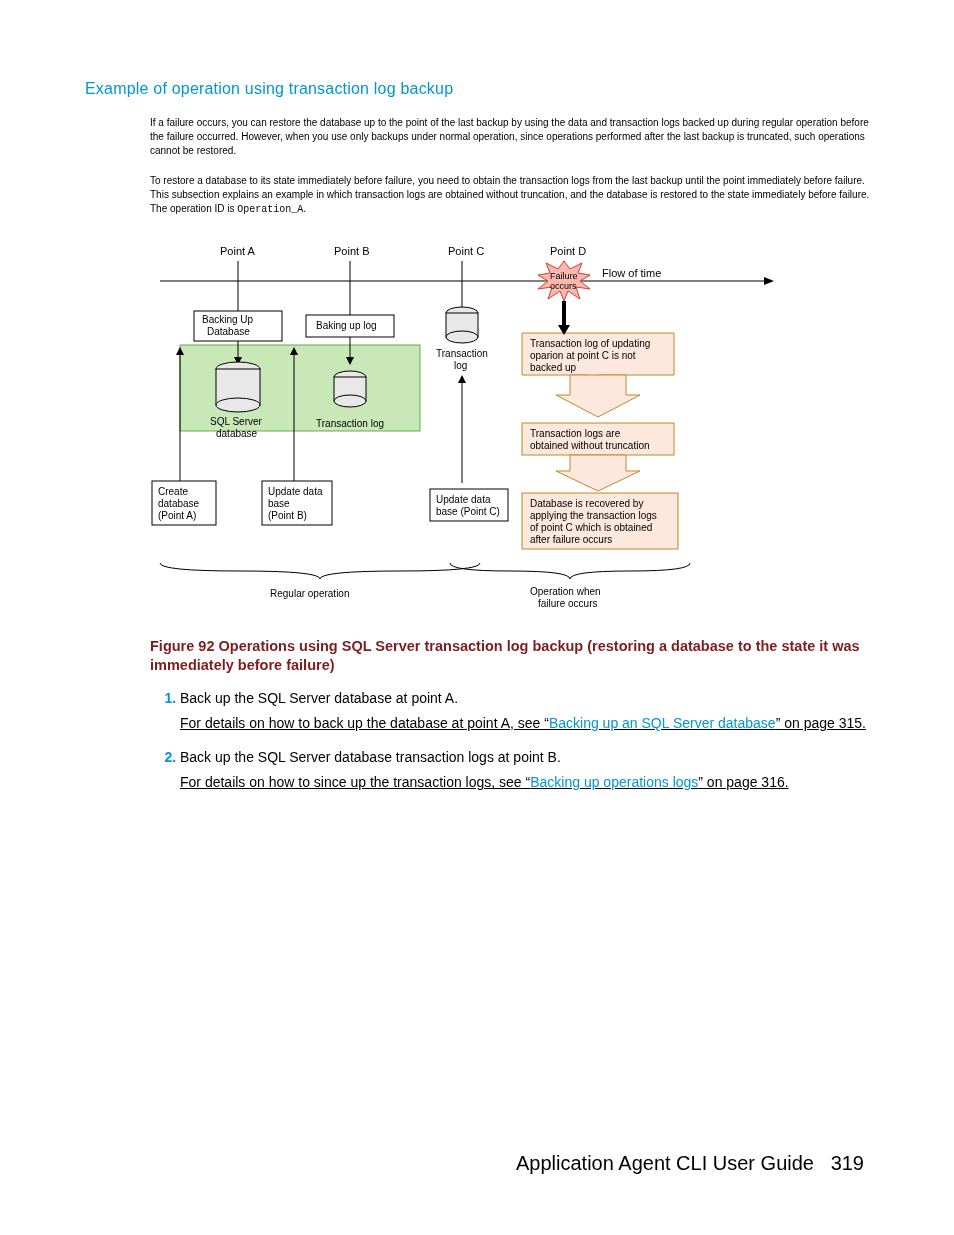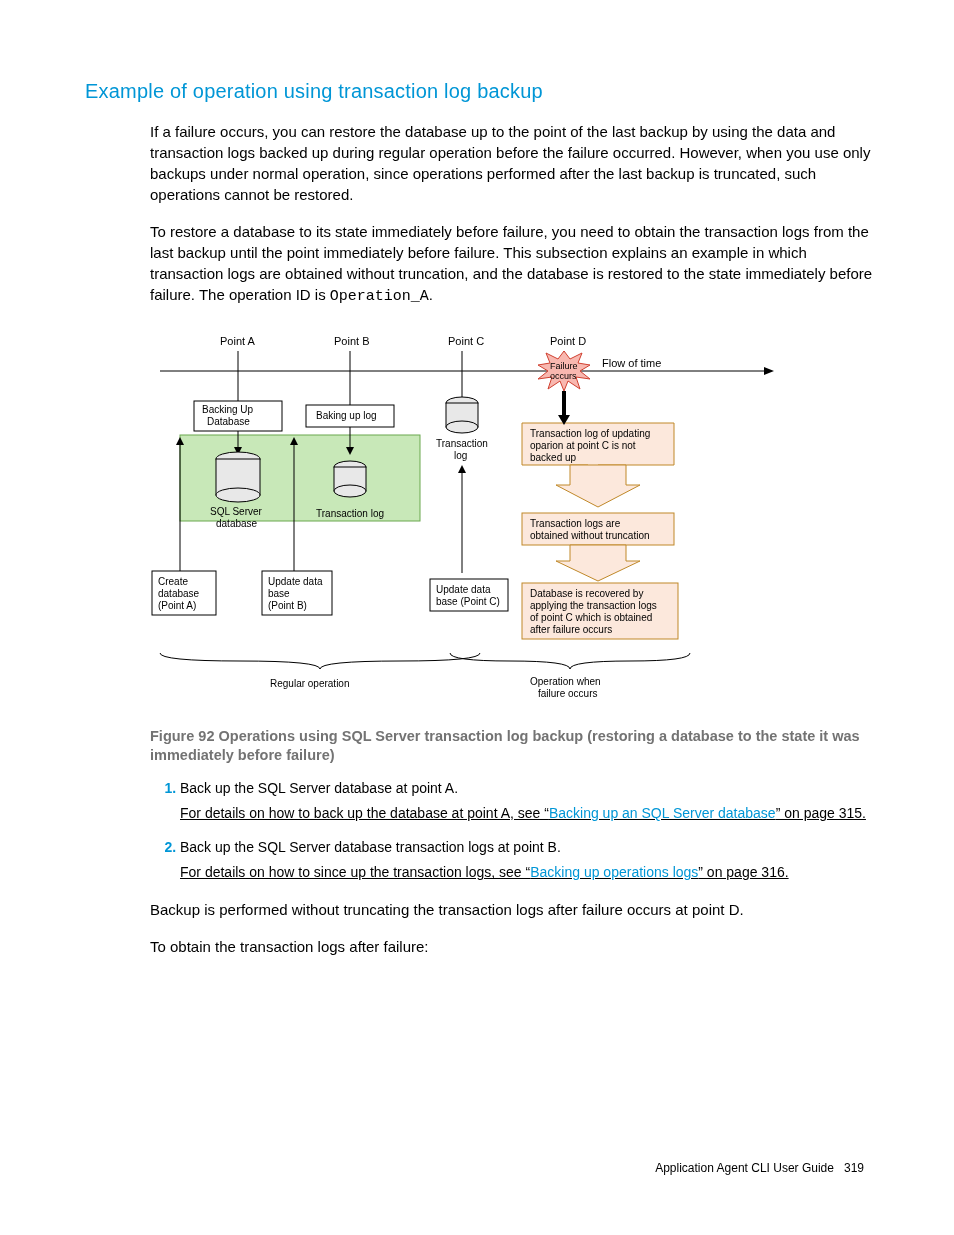--- a/index.html
+++ b/index.html
@@ -11,57 +11,57 @@
     height: 1235px;
     position: relative;
     color: #000;
   }
   .page {
     padding: 80px 75px 40px 85px;
   }
   h1.section-title {
     color: #0096D6;
     font-weight: 400;
-    font-size: 20px;
+    font-size: 16px;
     margin: 0 0 18px 0;
     letter-spacing: 0.2px;
   }
   .body-text {
     margin-left: 65px;
-    font-size: 15px;
+    font-size: 10px;
     line-height: 1.4;
     color: #000;
   }
   .body-text p { margin: 0 0 16px 0; }
   .mono { font-family: "Courier New", monospace; text-align: center; }
   .figure-wrap {
     margin: 6px 0 10px 65px;
   }
   .figure-caption {
-    color: #737373;
+    color: #7f1d1d;
     font-weight: 700;
     font-size: 14.5px;
     margin: 8px 0 14px 65px;
     line-height: 1.3;
   }
   .link { color: #0096D6; text-decoration: none; }
   ol.steps {
     margin: 0 0 16px 65px;
     padding-left: 30px;
     font-size: 14px;
     line-height: 1.4;
   }
   ol.steps > li { margin-bottom: 14px; }
   ol.steps > li::marker { color: #0096D6; font-weight: 700; }
   ol.steps p { margin: 6px 0 0 0; text-decoration: underline; }
   .footer {
     position: absolute;
     bottom: 60px;
     right: 90px;
-    font-size: 12px;
+    font-size: 20px;
   }
   svg text { font-family: Arial, Helvetica, sans-serif; }
 </style>
 </head>
 <body>
 
 <div class="page">
   <h1 class="section-title">Example of operation using transaction log backup</h1>
 
   <div class="body-text">
@@ -192,21 +192,17 @@
       </p>
     </li>
     <li>
       <span>Back up the SQL Server database transaction logs at point B.</span>
       <p>
         <span>For details on how to since up the transaction logs, see “</span><a href="#" class="link">Backing up operations logs</a><span>” on page 316.</span>
       </p>
     </li>
   </ol>
 
-  <div class="body-text">
-    <p>Backup is performed without truncating the transaction logs after failure occurs at point D.</p>
-    <p>To obtain the transaction logs after failure:</p>
-  </div>
 </div>
 
 <div class="footer">
   <span>Application Agent CLI User Guide</span>&nbsp;&nbsp;&nbsp;<span>319</span>
 </div>
 
 </body></html>

